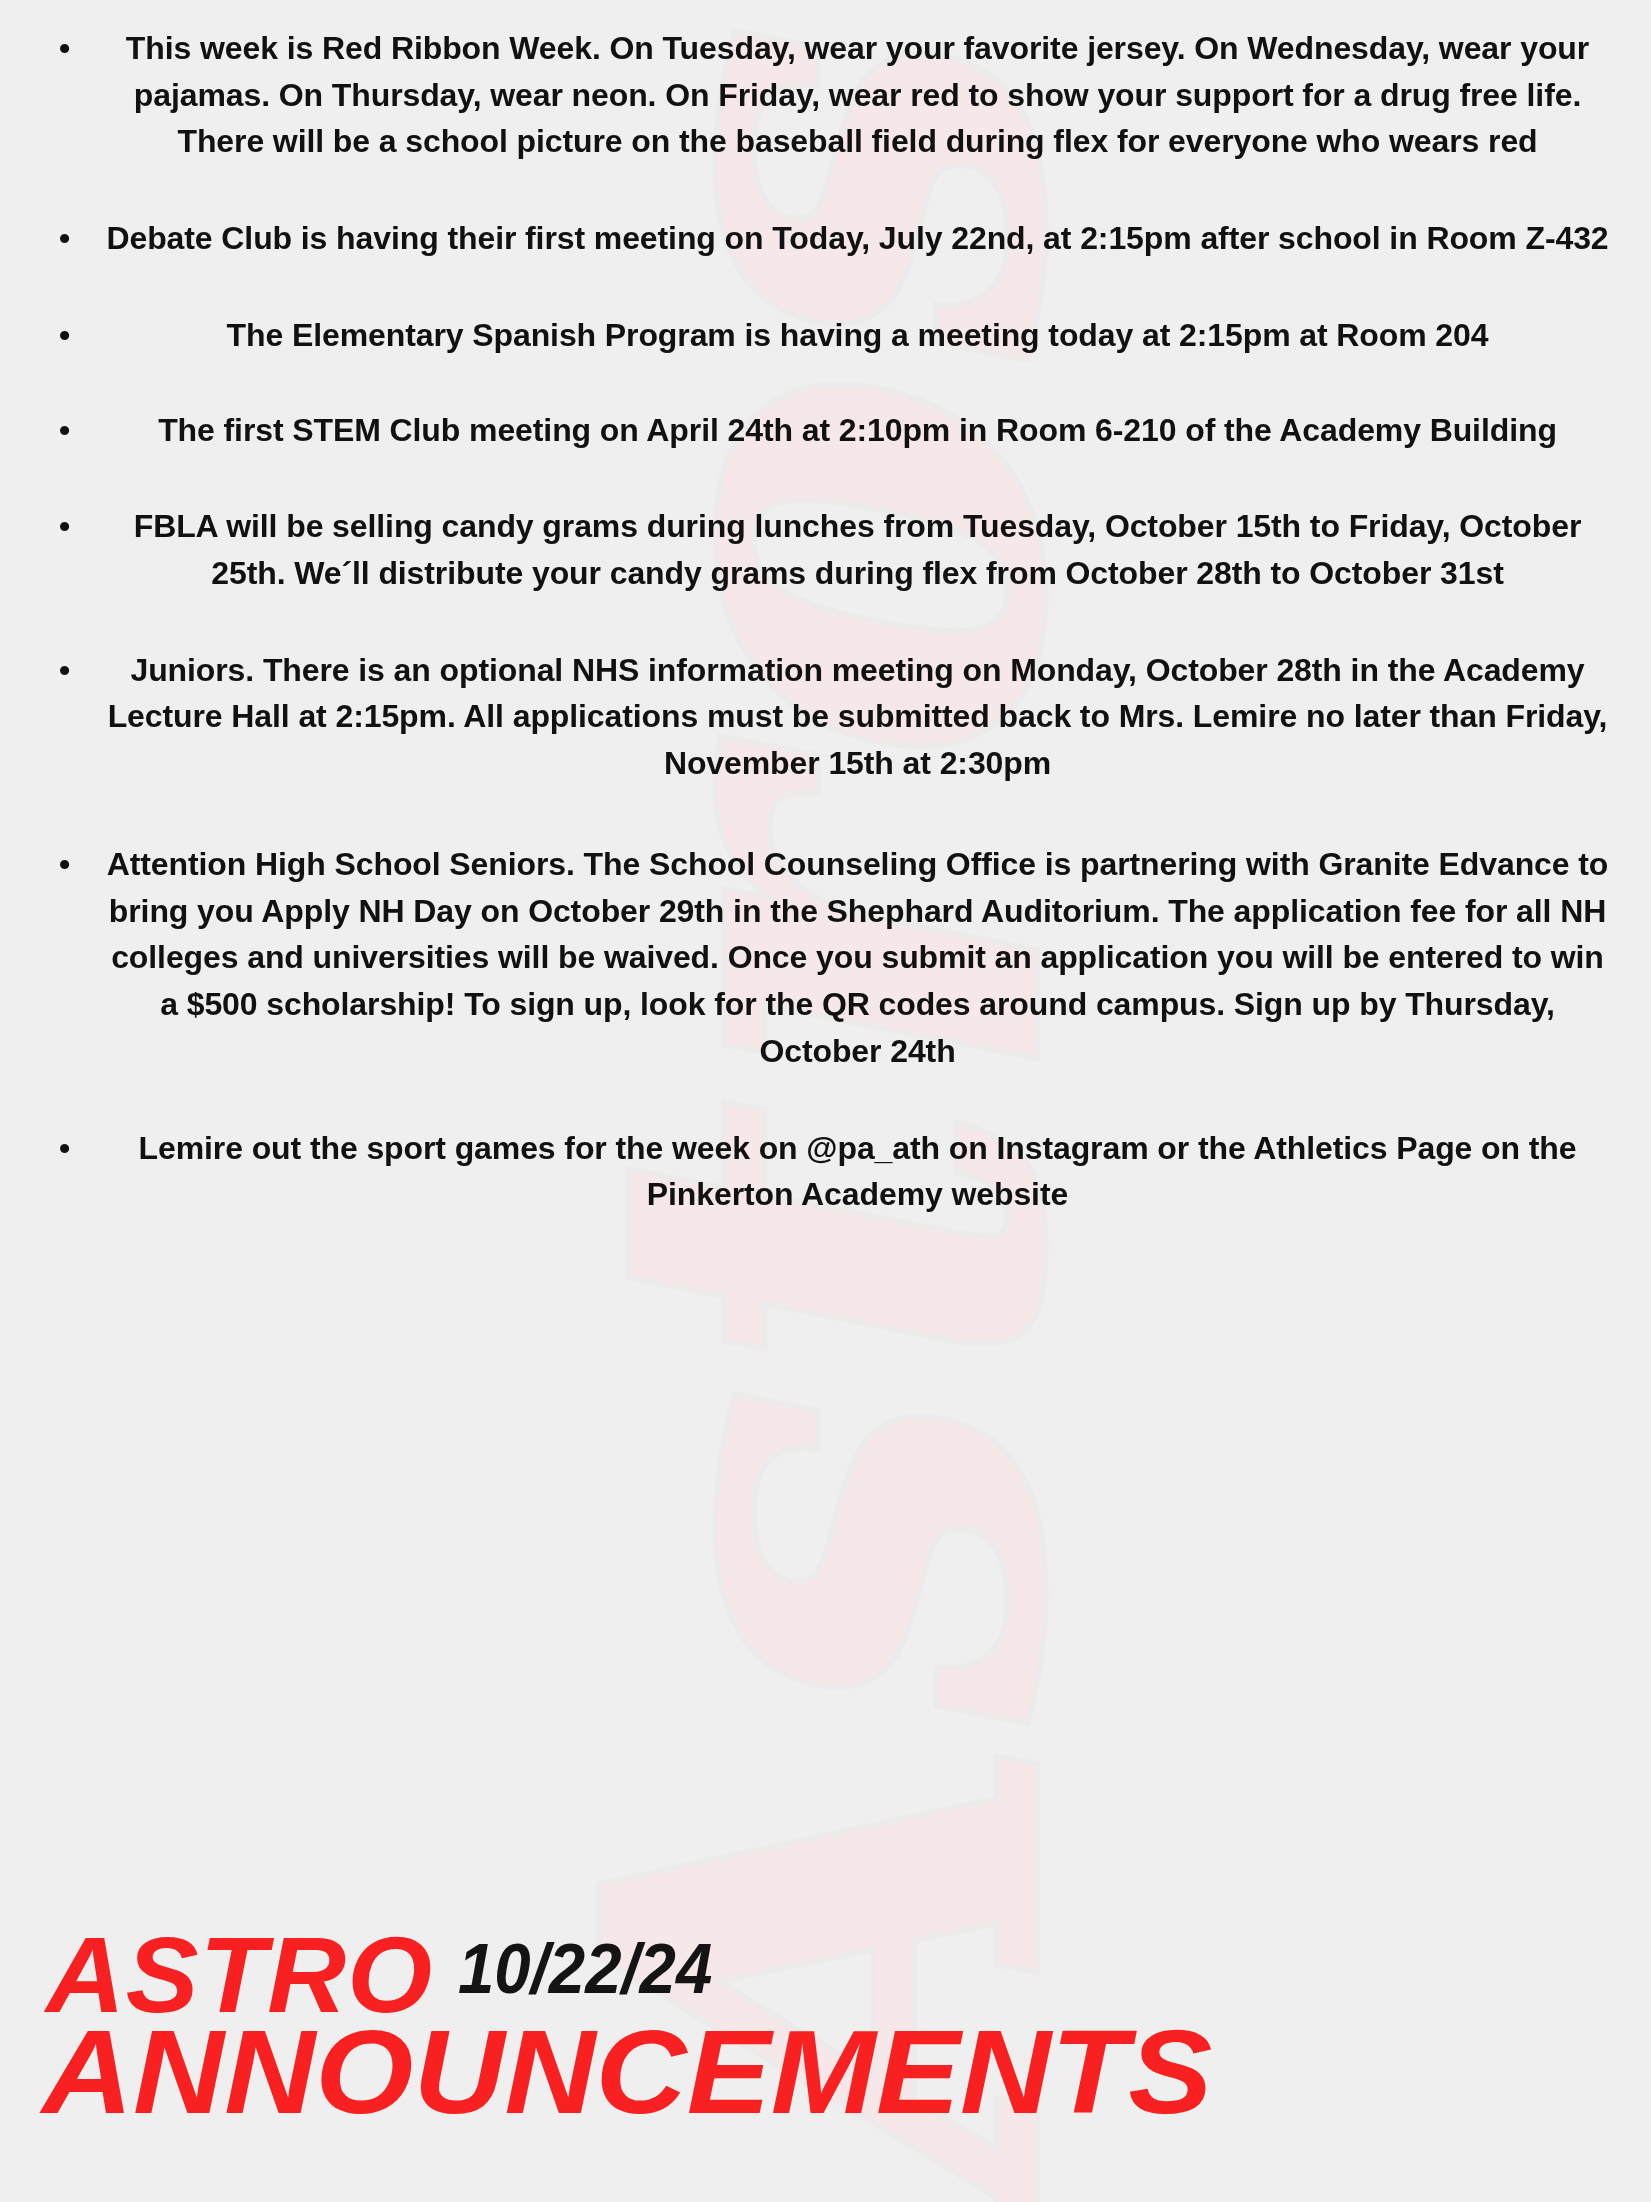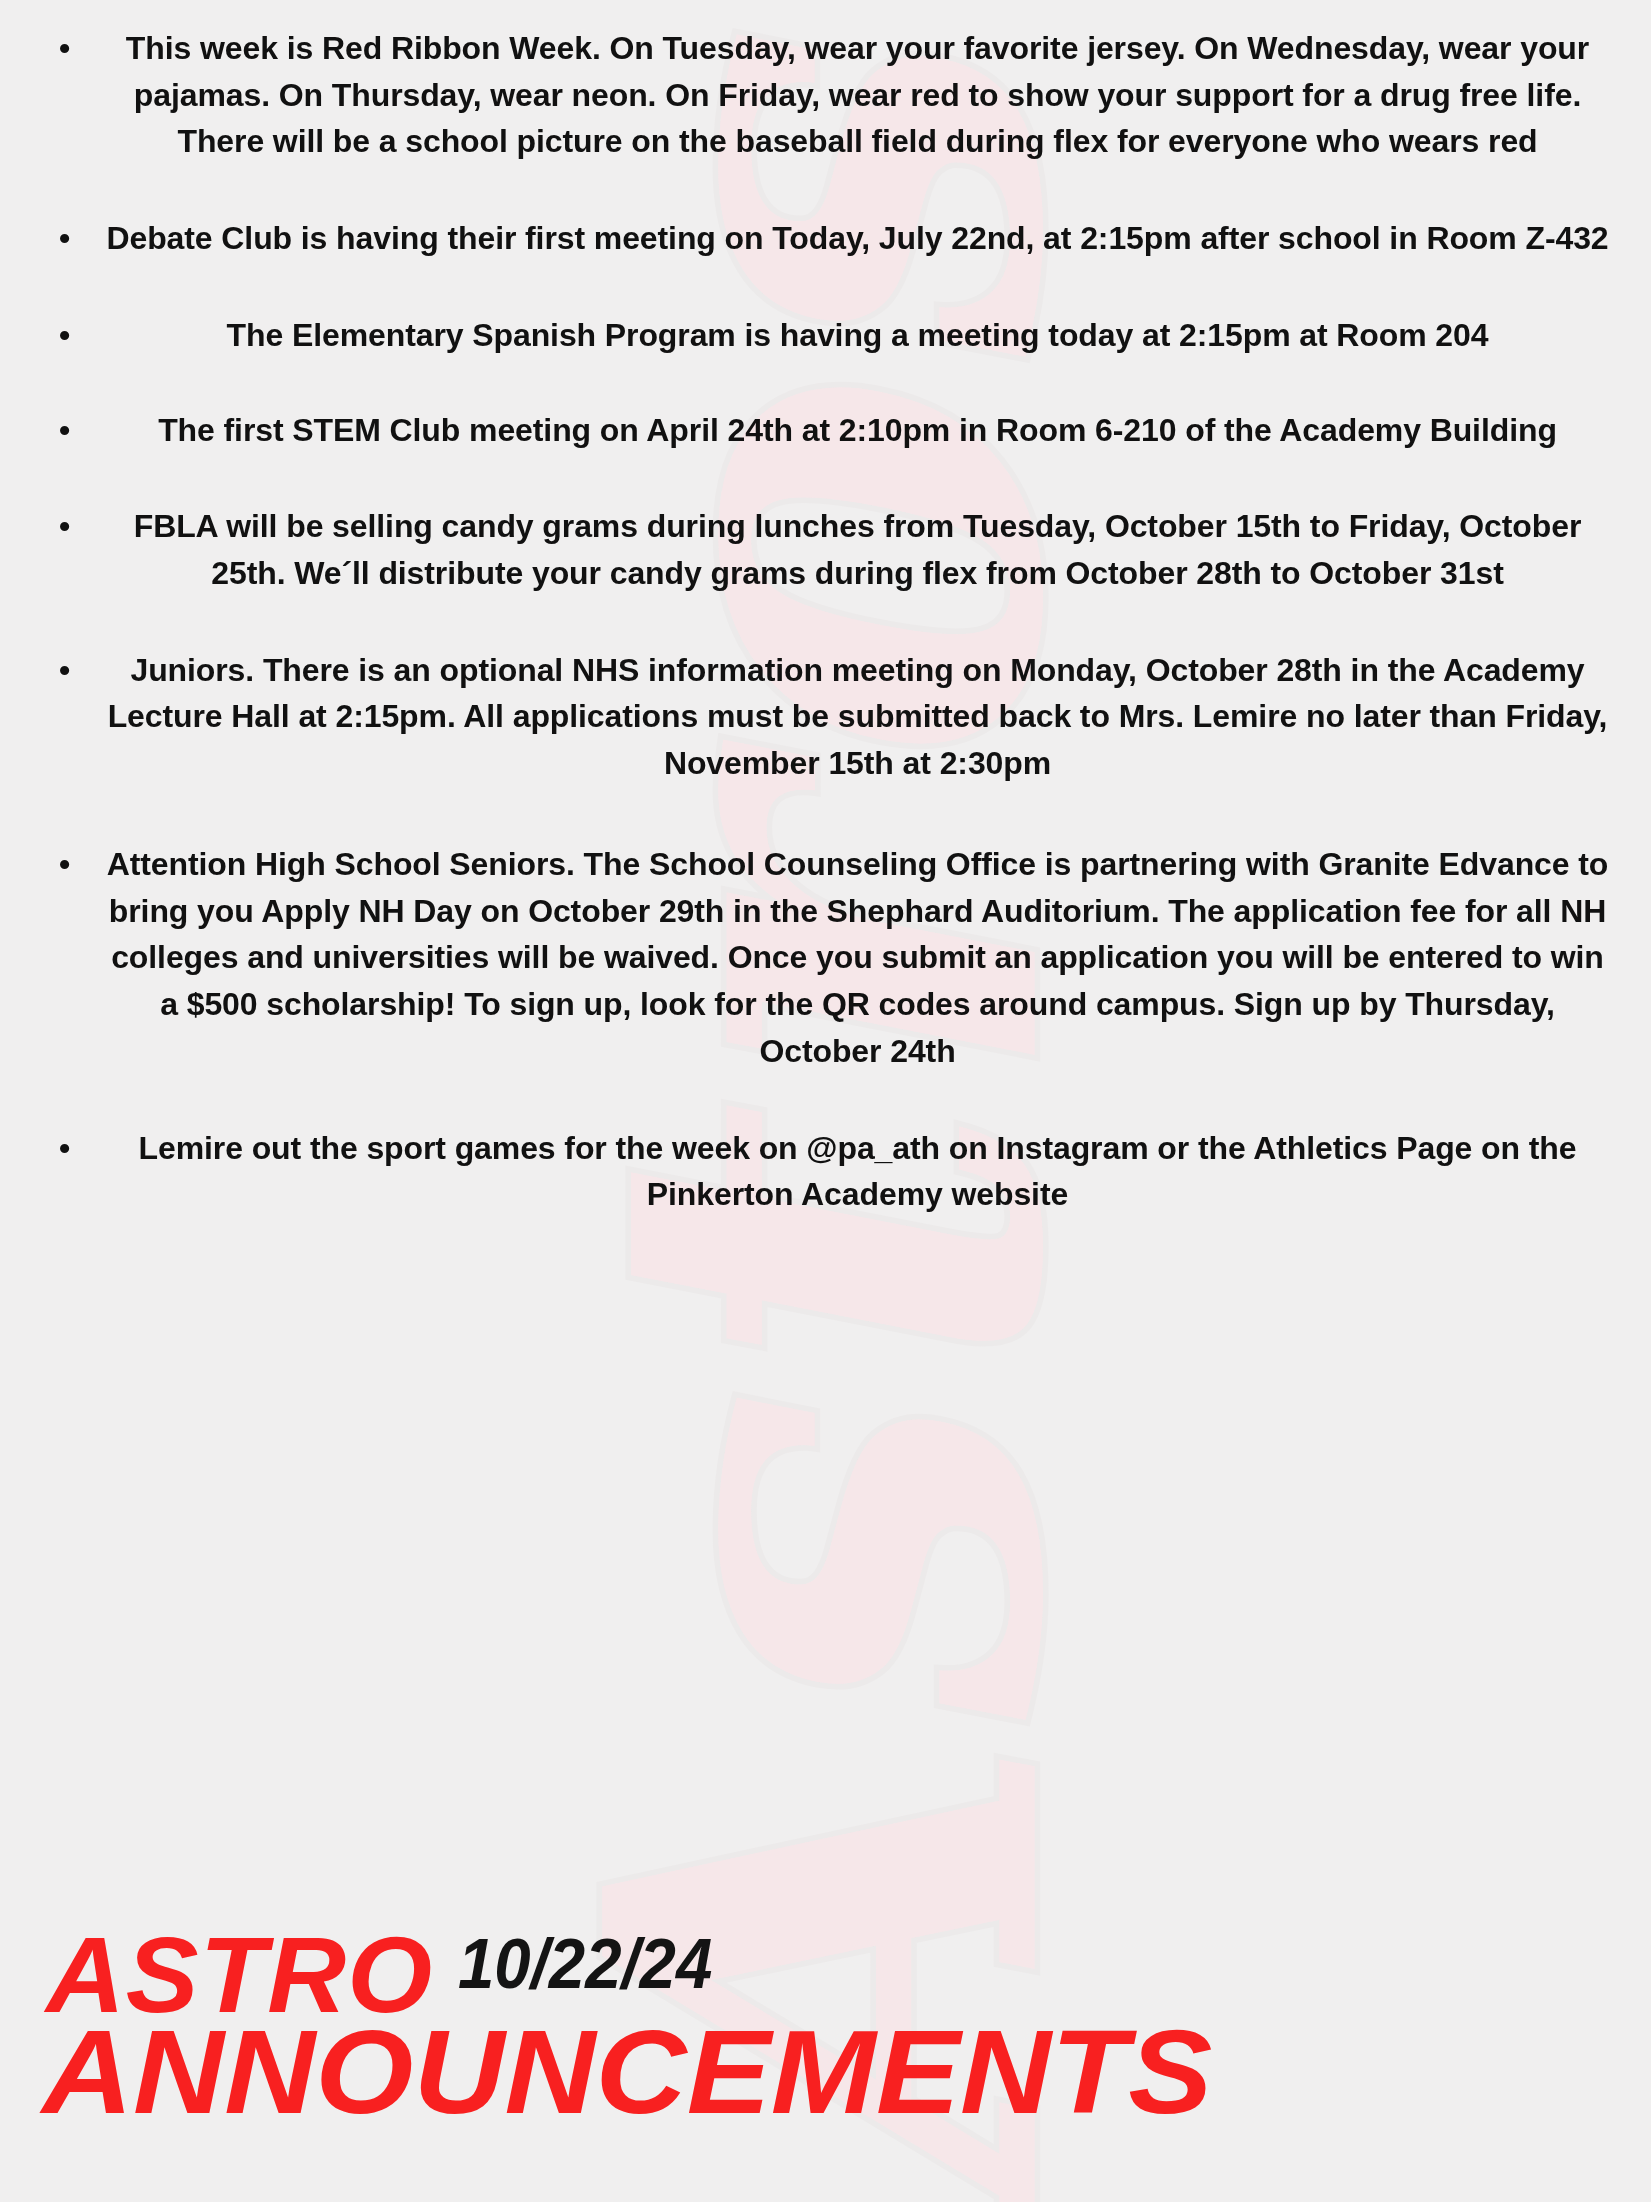--- a/index.html
+++ b/index.html
@@ -111,21 +111,21 @@
     bottom: 0;
     width: 1652px;
     height: 287px;
     z-index: 3;
   }
   .footer-row1 {
     position: absolute;
     left: 46px;
     top: 13.4px;
     display: flex;
-    align-items: flex-start;
+    align-items: center;
     gap: 32.5px;
   }
   .title-astro {
     font-family: "Liberation Sans Narrow", "Liberation Sans", sans-serif;
     font-weight: bold;
     font-style: italic;
     font-size: 107px;
     line-height: 0.88;
     color: #f82020;
     letter-spacing: 1px;

